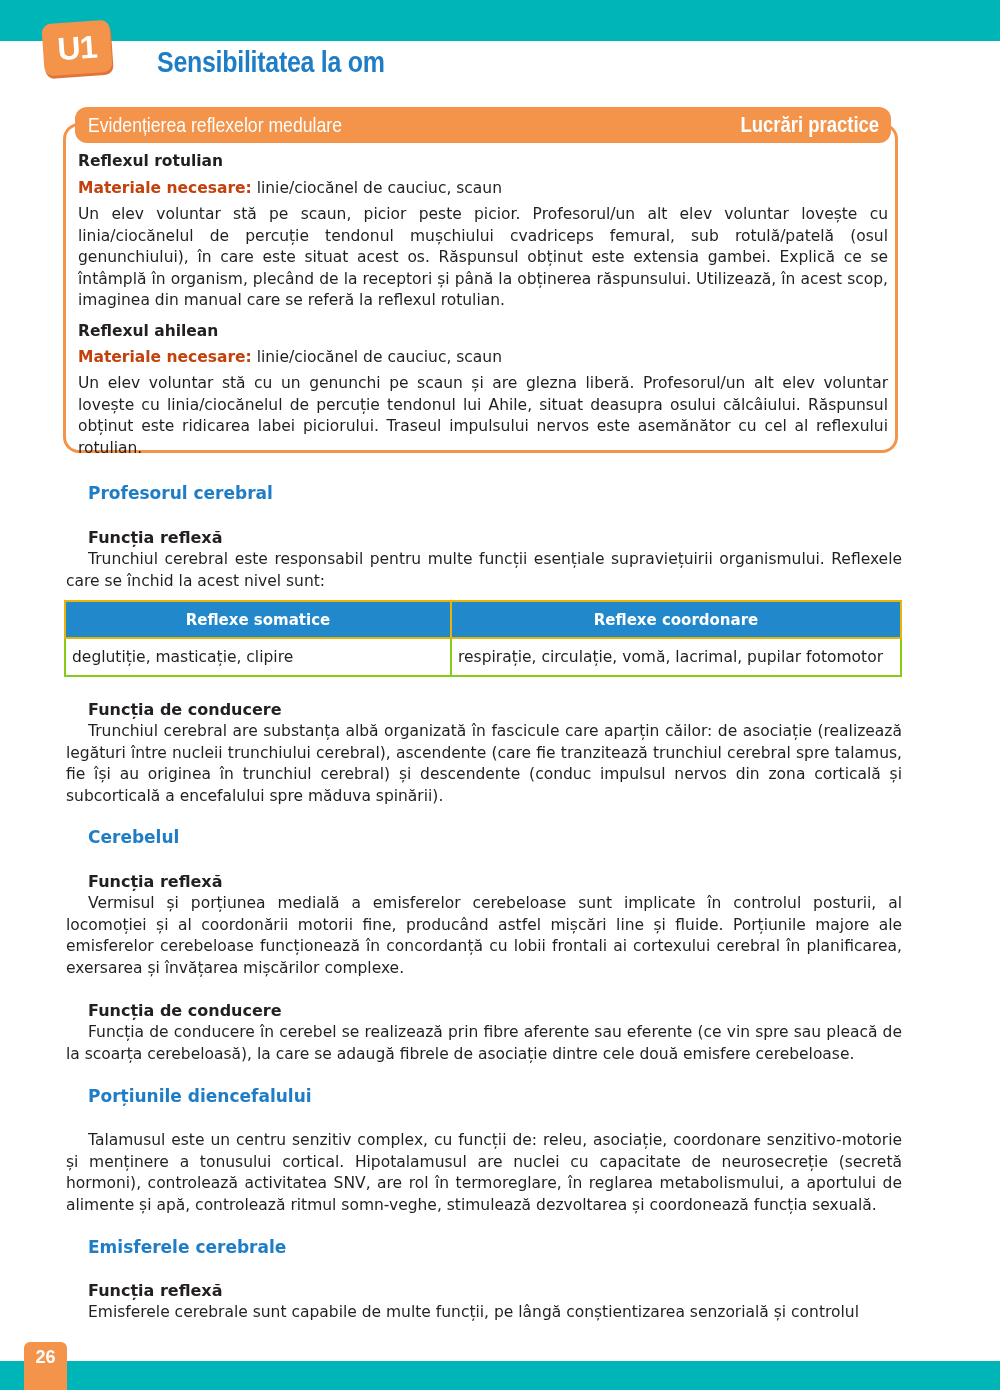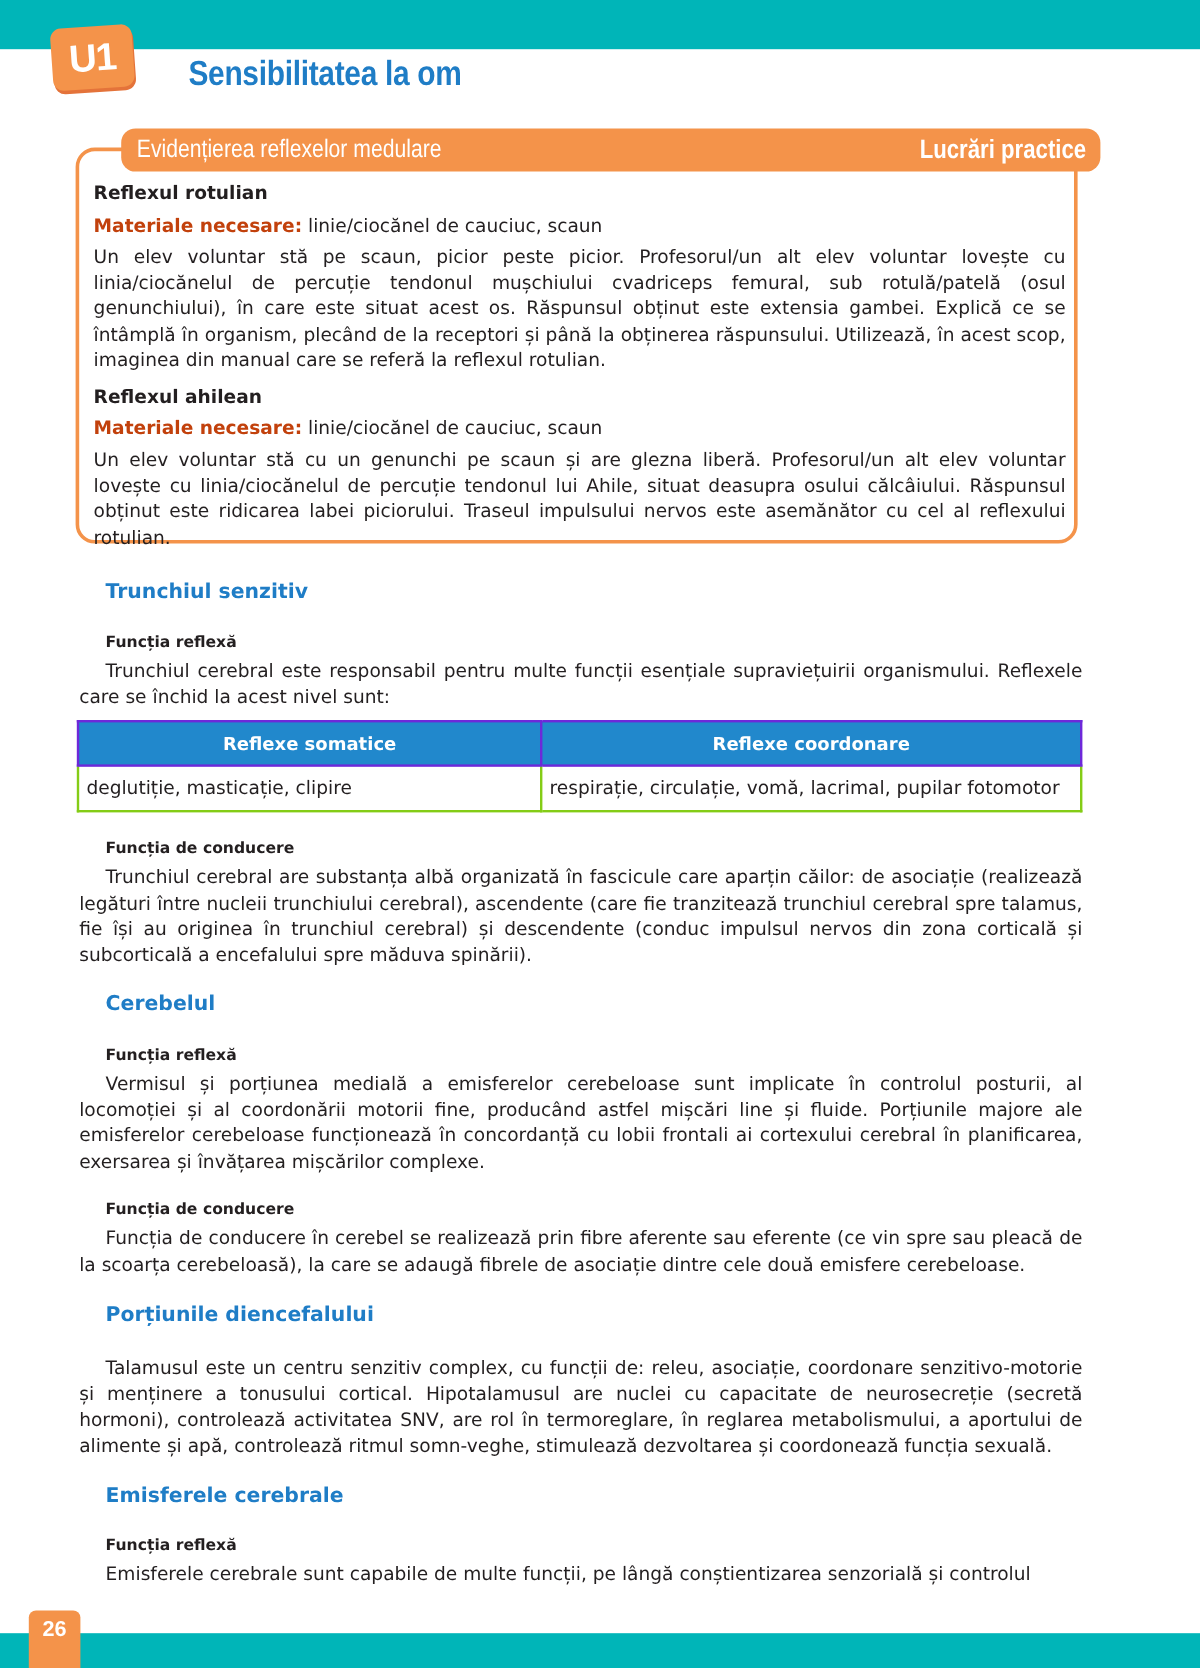--- a/index.html
+++ b/index.html
@@ -2,34 +2,34 @@
 <html><head>
 <meta charset="utf-8">
 <style>
   html, body { margin:0; padding:0; }
   body { width:1000px; height:1390px; position:relative; overflow:hidden; background:#ffffff; font-family:"DejaVu Sans", sans-serif; color:#231f20; }
   .topbar { position:absolute; left:0; top:0; width:1000px; height:41px; background:#00b5b8; }
   .unit-badge { position:absolute; left:43px; top:22px; width:68px; height:52px; background:#f4934a; border-radius:9px; transform:rotate(-4deg); box-shadow:1px 3px 0 #e4733a; color:#fff; font-family:"Liberation Sans", sans-serif; font-weight:bold; font-size:32px; line-height:52px; text-align:center; letter-spacing:-1px; }
   .chapter-title { position:absolute; left:157px; top:46px; font-family:"Liberation Sans", sans-serif; font-weight:bold; font-size:29px; color:#1f7dc6; transform:scaleX(0.86); transform-origin:left top; letter-spacing:-0.3px; }
 
   .practice-box { position:absolute; left:63px; top:123px; width:835px; height:330px; border:3px solid #f4934a; border-radius:16px; box-sizing:border-box; }
-  .practice-header { position:absolute; left:75px; top:107px; width:816px; height:36px; background:#f4934a; border-radius:12px; color:#fff;margin-left:26px; }
+  .practice-header { position:absolute; left:75px; top:107px; width:816px; height:36px; background:#f4934a; border-radius:12px; color:#fff; }
   .practice-header .left { position:absolute; left:13px; top:6px; font-family:"Liberation Sans", sans-serif; font-size:21px; transform:scaleX(0.84); transform-origin:left top; white-space:nowrap; }
   .practice-header .right { position:absolute; right:12px; top:5px; font-family:"Liberation Sans", sans-serif; font-weight:bold; font-size:22px; transform:scaleX(0.84); transform-origin:right top; white-space:nowrap; }
 
   .pb-text { position:absolute; left:78px; width:810px; font-size:15.5px; line-height:21.5px; }
   .pb-text b { font-weight:bold; }
   .mat-label { color:#c2410c; font-weight:bold; }
 
   .sec-title { position:absolute; left:88px; font-weight:bold; font-size:17px; color:#1f7dc6; }
-  .sub-title { position:absolute; left:88px; font-weight:bold; font-size:13px; }
+  .sub-title { position:absolute; left:88px; font-weight:bold; font-size:16px; }
   .para { position:absolute; left:66px; width:836px; font-size:15.5px; line-height:21.5px; text-align:justify; text-indent:22px; }
 
   table.reflex { position:absolute; left:64px; top:600px; width:838px; border-collapse:collapse; }
-  table.reflex th { background:#2188cc; color:#fff; font-weight:bold; font-size:15px; height:33px; border:2px solid #6d28d9; text-align:center; }
+  table.reflex th { background:#2188cc; color:#fff; font-weight:bold; font-size:15px; height:33px; border:2px solid #eab308; text-align:center; }
   table.reflex td { font-size:15.5px; height:36px; border:2px solid #84cc16; padding:0 6px; text-align:left; }
 
   .bottombar { position:absolute; left:0; top:1361px; width:1000px; height:29px; background:#00b5b8; }
   .page-badge { position:absolute; left:24px; top:1342px; width:43px; height:48px; background:#f4934a; border-radius:6px 6px 0 0; color:#fff; font-family:"Liberation Sans", sans-serif; font-weight:bold; font-size:18px; text-align:center; line-height:30px; }
 </style>
 </head>
 <body>
 
 <div class="topbar"></div>
 <div class="unit-badge">U1</div>
@@ -42,21 +42,21 @@
 </div>
 
 <div class="pb-text" style="top:151px;"><b>Reflexul rotulian</b></div>
 <div class="pb-text" style="top:178px;"><span class="mat-label">Materiale necesare:</span><span> linie/ciocănel de cauciuc, scaun</span></div>
 <div class="pb-text" style="top:204px; text-align:justify;">Un elev voluntar stă pe scaun, picior peste picior. Profesorul/un alt elev voluntar lovește cu linia/ciocănelul de percuție tendonul mușchiului cvadriceps femural, sub rotulă/patelă (osul genunchiului), în care este situat acest os. Răspunsul obținut este extensia gambei. Explică ce se întâmplă în organism, plecând de la receptori și până la obținerea răspunsului. Utilizează, în acest scop, imaginea din manual care se referă la reflexul rotulian.</div>
 
 <div class="pb-text" style="top:321px;"><b>Reflexul ahilean</b></div>
 <div class="pb-text" style="top:347px;"><span class="mat-label">Materiale necesare:</span><span> linie/ciocănel de cauciuc, scaun</span></div>
 <div class="pb-text" style="top:373px; text-align:justify;">Un elev voluntar stă cu un genunchi pe scaun și are glezna liberă. Profesorul/un alt elev voluntar lovește cu linia/ciocănelul de percuție tendonul lui Ahile, situat deasupra osului călcâiului. Răspunsul obținut este ridicarea labei piciorului. Traseul impulsului nervos este asemănător cu cel al reflexului rotulian.</div>
 
-<div class="sec-title" style="top:483px;">Trunchiul senzitiv</div>
+<div class="sec-title" style="top:483px;">Profesorul cerebral</div>
 <div class="sub-title" style="top:528px;">Funcția reflexă</div>
 <div class="para" style="top:549px;">Trunchiul cerebral este responsabil pentru multe funcții esențiale supraviețuirii organismului. Reflexele care se închid la acest nivel sunt:</div>
 
 <table class="reflex">
   <thead>
     <tr>
       <th>Reflexe somatice</th>
       <th>Reflexe coordonare</th>
     </tr>
   </thead>

